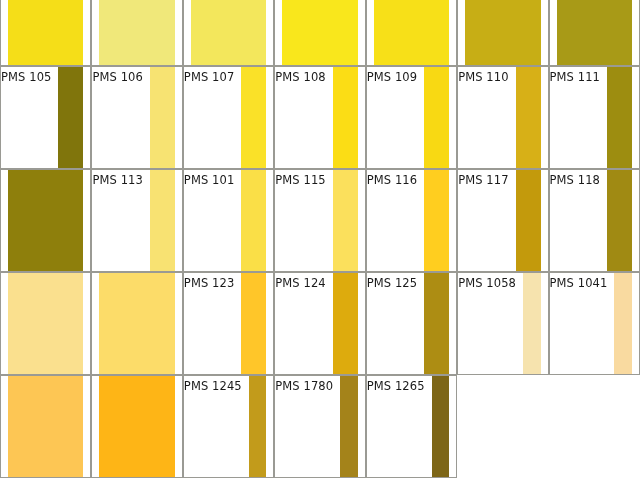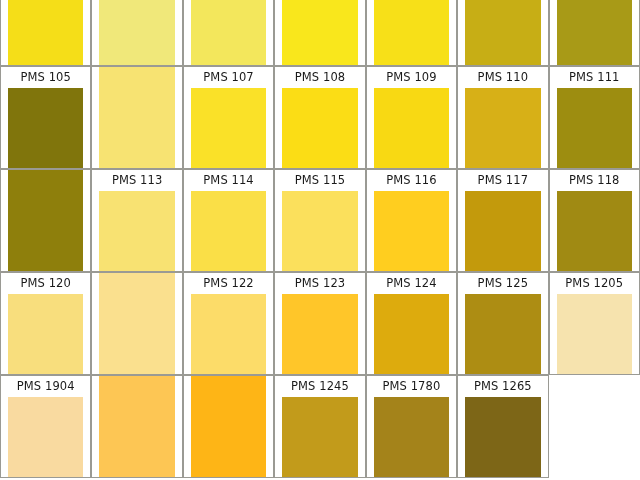--- a/index.html
+++ b/index.html
@@ -34,21 +34,21 @@
     grid-auto-rows: 103px;
     background: #ffffff;
   }
 
   .cell {
     position: relative;
     box-sizing: border-box;
     border: 1px solid #9a9a94;
     background: #ffffff;
     display: flex;
-    flex-direction: column;
+    flex-direction: row;
     overflow: hidden;
   }
 
   .cell-label {
     flex: 0 0 auto;
     height: 21px;
     line-height: 21px;
     text-align: center;
     font-size: 11.5px;
     font-family: "DejaVu Sans", sans-serif;
@@ -123,20 +123,21 @@
           <div class="swatch" style="background: rgb(168, 154, 23);"></div>
         </div>
       </div>
       <div class="cell">
         <div class="cell-label">PMS 105</div>
         <div class="swatch-wrap">
           <div class="swatch" style="background: rgb(128, 117, 12);"></div>
         </div>
       </div>
       <div class="cell">
+        <div class="cell-label">PMS 106</div>
         <div class="swatch-wrap">
           <div class="swatch" style="background: rgb(247, 227, 114);"></div>
         </div>
       </div>
       <div class="cell">
         <div class="cell-label">PMS 107</div>
         <div class="swatch-wrap">
           <div class="swatch" style="background: rgb(250, 225, 40);"></div>
         </div>
       </div>
@@ -169,21 +170,21 @@
           <div class="swatch" style="background: rgb(142, 127, 12);"></div>
         </div>
       </div>
       <div class="cell">
         <div class="cell-label">PMS 113</div>
         <div class="swatch-wrap">
           <div class="swatch" style="background: rgb(248, 226, 114);"></div>
         </div>
       </div>
       <div class="cell">
-        <div class="cell-label">PMS 114</div>
+        <div class="cell-label">PMS 101</div>
         <div class="swatch-wrap">
           <div class="swatch" style="background: rgb(250, 223, 71);"></div>
         </div>
       </div>
       <div class="cell">
         <div class="cell-label">PMS 115</div>
         <div class="swatch-wrap">
           <div class="swatch" style="background: rgb(251, 224, 92);"></div>
         </div>
       </div>
@@ -199,32 +200,25 @@
           <div class="swatch" style="background: rgb(195, 154, 12);"></div>
         </div>
       </div>
       <div class="cell">
         <div class="cell-label">PMS 118</div>
         <div class="swatch-wrap">
           <div class="swatch" style="background: rgb(160, 138, 19);"></div>
         </div>
       </div>
       <div class="cell">
-        <div class="cell-label">PMS 120</div>
-        <div class="swatch-wrap">
-          <div class="swatch" style="background: rgb(248, 222, 125);"></div>
-        </div>
-      </div>
-      <div class="cell">
         <div class="swatch-wrap">
           <div class="swatch" style="background: rgb(250, 224, 142);"></div>
         </div>
       </div>
       <div class="cell">
-        <div class="cell-label">PMS 122</div>
         <div class="swatch-wrap">
           <div class="swatch" style="background: rgb(252, 220, 105);"></div>
         </div>
       </div>
       <div class="cell">
         <div class="cell-label">PMS 123</div>
         <div class="swatch-wrap">
           <div class="swatch" style="background: rgb(255, 198, 41);"></div>
         </div>
       </div>
@@ -234,27 +228,27 @@
           <div class="swatch" style="background: rgb(221, 171, 13);"></div>
         </div>
       </div>
       <div class="cell">
         <div class="cell-label">PMS 125</div>
         <div class="swatch-wrap">
           <div class="swatch" style="background: rgb(173, 141, 19);"></div>
         </div>
       </div>
       <div class="cell">
-        <div class="cell-label">PMS 1205</div>
+        <div class="cell-label">PMS 1058</div>
         <div class="swatch-wrap">
           <div class="swatch" style="background: rgb(246, 227, 174);"></div>
         </div>
       </div>
       <div class="cell">
-        <div class="cell-label">PMS 1904</div>
+        <div class="cell-label">PMS 1041</div>
         <div class="swatch-wrap">
           <div class="swatch" style="background: rgb(249, 218, 160);"></div>
         </div>
       </div>
       <div class="cell">
         <div class="swatch-wrap">
           <div class="swatch" style="background: rgb(253, 198, 84);"></div>
         </div>
       </div>
       <div class="cell">

